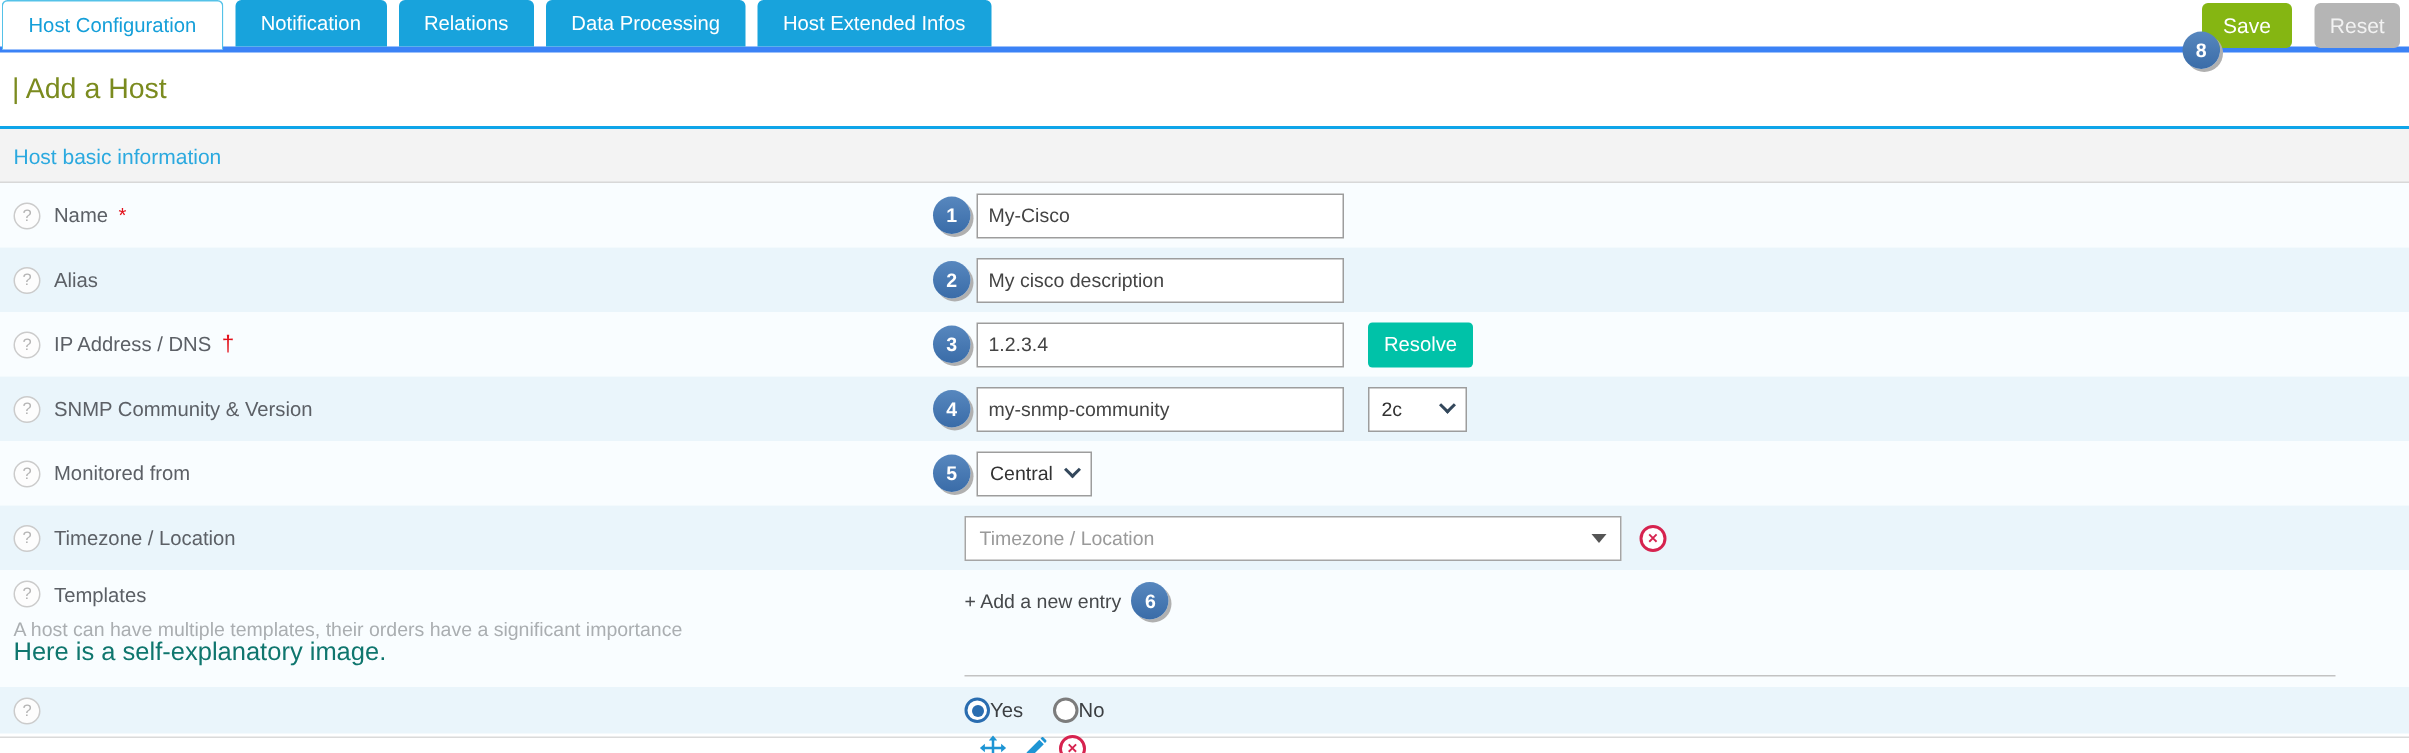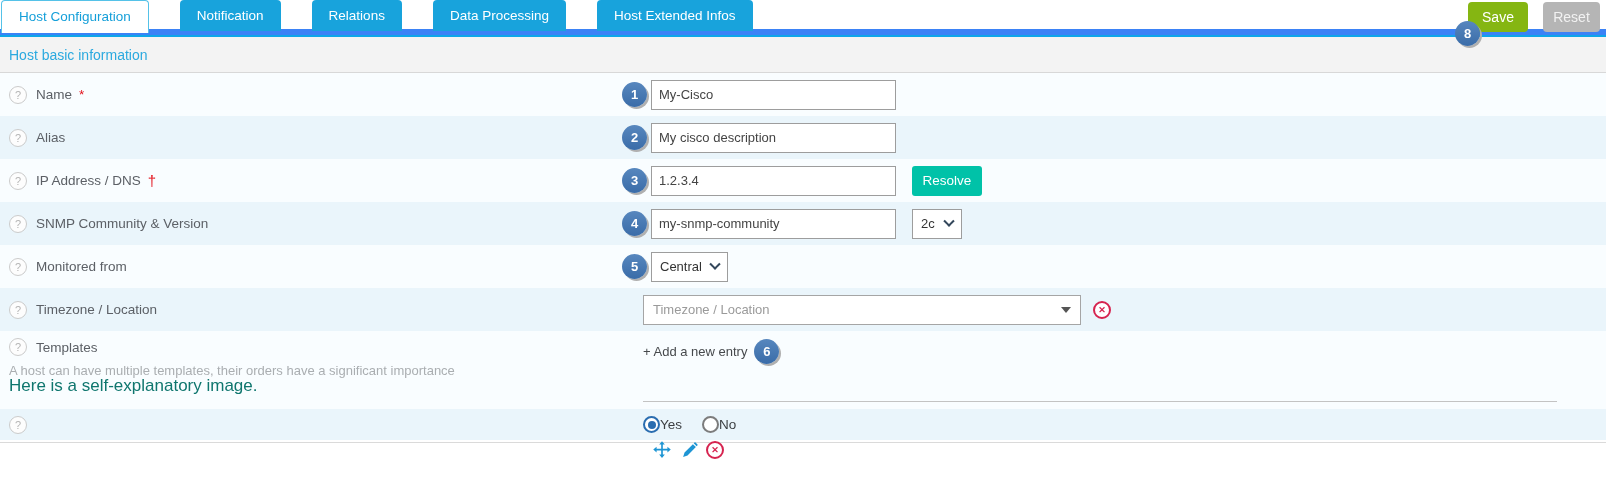--- a/index.html
+++ b/index.html
@@ -1,19 +1,19 @@
 <!DOCTYPE html>
 <html><head>
 <meta charset="utf-8">
 <style>
   * { margin:0; padding:0; box-sizing:border-box; }
   html,body { width:1606px; height:502px; background:#fff; font-family:"Liberation Sans", sans-serif; overflow:hidden; }
 
   
-  .tabbar { position:relative; height:35px; display:flex; align-items:flex-start; border-bottom:6px solid #3b82f6; padding-left:1px;gap:23px; }
+  .tabbar { position:relative; height:35px; display:flex; align-items:center; border-bottom:4px solid #3b82f6; padding-left:1px; }
   .tab { height:31px; line-height:31px; padding:0 17px; margin-right:8px; background:#18a3dc; color:#fff;
          font-size:13.5px; border-radius:4px 4px 0 0; cursor:pointer; white-space:nowrap; }
   .tab.active { height:33px; line-height:32px; background:#fff; color:#149fd9; border:1px solid #55c2e8; border-bottom:none;
                 margin-bottom:-2px; z-index:2; border-radius:4px 4px 0 0; }
   .actions { position:absolute; top:2px; right:6px; display:flex; gap:15px; z-index:3; }
   .btn { height:30px; border:none; border-radius:4px; font-size:14px; cursor:pointer; font-family:"Liberation Sans",sans-serif; }
   .btn-save  { width:60px; background:#85b612; color:#fff; }
   .btn-reset { width:57px; background:#b5b5b5; color:#f2f2f2; }
 
   
@@ -41,21 +41,21 @@
   .value-cell { flex:1; display:flex; align-items:center; padding-left:8px; gap:4px; }
   .indent { padding-left:29px; }
 
   .txt { width:245px; height:30px; border:1px solid #9d9d9d; padding:0 7px; font-size:13px; color:#444;
          font-family:"Liberation Sans",sans-serif; background:#fff; }
   .btn-resolve { margin-left:12px; width:70px; height:30px; border:none; border-radius:3px; background:#00c2a8;
                  color:#fff; font-size:13.5px; cursor:pointer; font-family:"Liberation Sans",sans-serif; }
 
   .fake-select { height:30px; border:1px solid #9d9d9d; background:#fff; display:flex; align-items:center;
                  justify-content:space-between; padding:0 8px; font-size:13px; color:#333; cursor:pointer; }
-  .sel-snmp { width:50px; margin-left:12px; }
+  .sel-snmp { width:66px; margin-left:12px; }
   .sel-central { width:77px; }
   .chev { width:8px; height:8px; border-right:2px solid #33475b; border-bottom:2px solid #33475b;
           transform:rotate(45deg) translate(-2px,-2px); flex:0 0 8px; }
 
   .select2 { width:438px; height:30px; border:1px solid #a5a5a5; background:#fff; display:flex; align-items:center;
              padding:0 9px; font-size:13px; cursor:pointer; }
   .select2 .ph { color:#9a9a9a; }
   .select2 .val { color:#444; }
   .tri { margin-left:auto; width:0; height:0; border-left:5px solid transparent; border-right:5px solid transparent;
          border-top:6px solid #555; }
@@ -98,20 +98,21 @@
     <div class="tab">Relations</div>
     <div class="tab">Data Processing</div>
     <div class="tab">Host Extended Infos</div>
     <div class="actions">
       <button class="btn btn-save">Save</button>
       <button class="btn btn-reset">Reset</button>
     </div>
     <div class="badge badge-8">8</div>
   </div>
 
+  <div class="page-title">| Add a Host</div>
 
   <div class="section-header">Host basic information</div>
 
   <div class="row std light">
     <div class="label-cell">
       <span class="help">?</span>
       <span class="lbl">Name</span>
       <span class="req">*</span>
     </div>
     <div class="value-cell">

